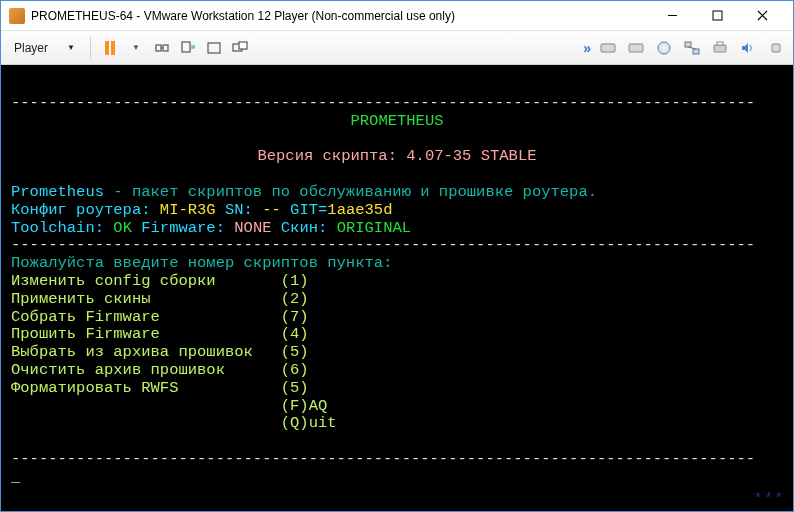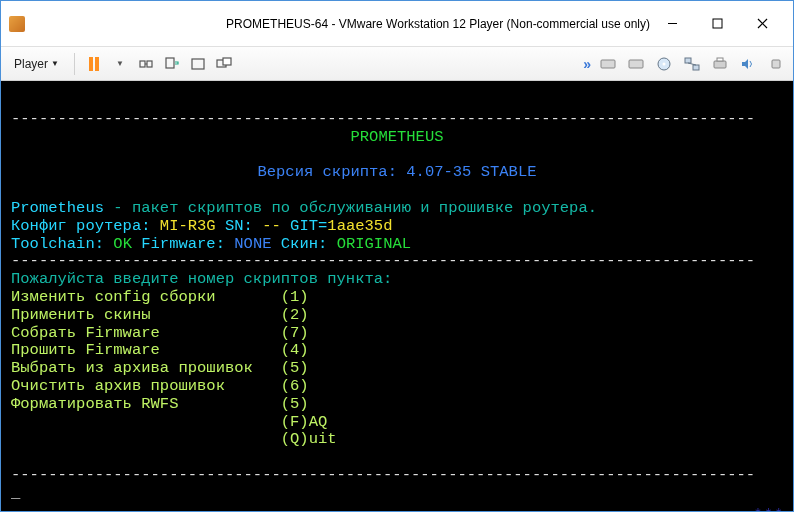--- a/index.html
+++ b/index.html
@@ -1,34 +1,34 @@
 <!DOCTYPE html>
 <html><head>
 <meta charset="utf-8">
 <style>
 * { box-sizing: border-box; margin: 0; padding: 0; }
 body { width: 794px; height: 512px; font-family: "Segoe UI", Tahoma, sans-serif; font-size: 12px; background: #fff; border: 1px solid #4a90d9; overflow: hidden; }
-.titlebar { height: 46px; background: #fff; display: flex; align-items: center; padding: 0 8px; border-bottom: 1px solid #e0e0e0; text-align: right; }
+.titlebar { height: 30px; background: #fff; display: flex; align-items: center; padding: 0 8px; border-bottom: 1px solid #e0e0e0; }
 .titlebar .icon { width: 16px; height: 16px; background: linear-gradient(135deg,#e8a040,#c87020); border-radius: 2px; margin-right: 6px; }
 .titlebar .title { flex: 1; font-size: 12px; color: #000; }
 .winbtns { display: flex; gap: 0; }
 .winbtn { width: 45px; height: 28px; display: flex; align-items: center; justify-content: center; font-size: 14px; cursor: default; }
 .winbtn svg { width: 11px; height: 11px; }
 .winbtn.close svg { width: 11px; height: 11px; }
 .toolbar { height: 34px; background: linear-gradient(#fdfdfd,#f0f0f0); display: flex; align-items: center; padding: 0 6px; gap: 4px; border-bottom: 1px solid #d0d0d0; }
-.player-btn { display: flex; align-items: center; gap: 3px; padding: 3px 6px; font-size: 12px; color: #222; border: 1px solid transparent; border-radius: 3px; }
+.player-btn { display: flex; align-items: center; gap: 19px; padding: 3px 6px; font-size: 12px; color: #222; border: 1px solid transparent; border-radius: 3px; }
 .tb-sep { width: 1px; height: 22px; background: #d0d0d0; margin: 0 4px; }
 .tb-icon { width: 22px; height: 22px; display: flex; align-items: center; justify-content: center; border-radius: 3px; }
 .tb-pause { display:flex; gap:2px; }
 .tb-pause .bar { width:4px; height:14px; background:#ff9020; }
 .tb-right { margin-left: auto; display: flex; align-items: center; gap: 6px; }
 .console { width: 100%; height: calc(100% - 64px); background: #000; padding: 12px 10px 10px 10px; font-family: "Courier New", monospace; font-size: 15.5px; line-height: 1.15; color: #ccc; white-space: pre; overflow: hidden; position: relative; }
 .hr-dash { color: #ddd; letter-spacing: 0; }
 .green { color: #26de3a; }
-.red { color: #3b82f6; text-align: right; }
+.red { color: #fca5a5; text-align: right; }
 .cyan { color: #26d7ff; }
 .yellow { color: #f2e12e; }
 .white { color: #14b8a6; }
 .menu-line { color: #bef264; }
 .cursor { color: #ddd; }
 .watermark { position: absolute; bottom: 4px; right: 8px; color: #2a2aa0; font-size: 14px; letter-spacing: 2px; }
 .center { text-align: center; display: block; }
 </style>
 </head>
 <body>

